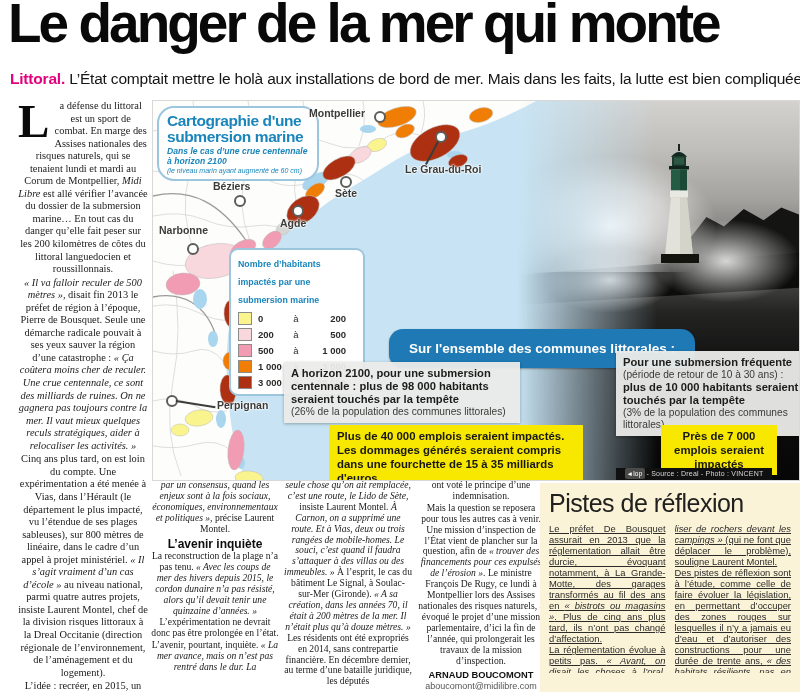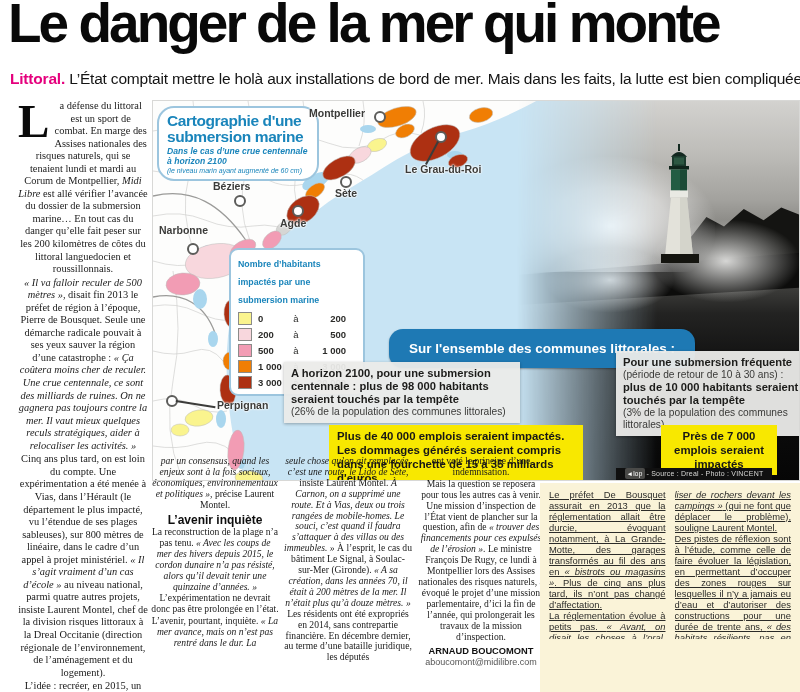--- a/index.html
+++ b/index.html
@@ -9,21 +9,21 @@
   .headline{position:absolute;left:8px;top:-10px;width:792px;margin:0;
     font-family:"Liberation Sans",sans-serif;font-weight:bold;font-size:56px;
     letter-spacing:-3px;color:#090909;white-space:nowrap;transform:scaleX(.98);transform-origin:0 0;}
   .standfirst{position:absolute;left:10px;top:70px;width:786px;margin:0;
     font-size:15.5px;letter-spacing:-.2px;color:#141414;white-space:nowrap;}
   .kicker{color:var(--kicker);font-weight:bold;}
   
   .col{position:absolute;font-family:"Liberation Serif",serif;text-align:justify;overflow:hidden;}
   .col p{margin:0 0 1px 0;text-align:center;}
   .col1{left:18px;top:100px;width:130px;height:592px;font-size:10.4px;line-height:12.55px;}
-  .colb{top:456px;height:210px;font-size:9.6px;line-height:10.9px;}
+  .colb{top:480px;height:210px;font-size:9.6px;line-height:10.9px;}
   .col2{left:151px;width:128px;}
   .col3{left:284px;width:128px;}
   .col4{left:417px;width:128px;}
   .dropcap{float:left;font-family:"Liberation Serif",serif;font-weight:bold;
     font-size:47px;line-height:38px;padding:2px 4px 0 0;color:#0a0a0a;}
   .subhead{font-family:"Liberation Sans",sans-serif;font-weight:bold;font-size:12px;
     color:#0d0d0d;margin:4px 0 2px 0 !important;text-align:left;}
   .byline{margin-top:4px !important;text-align:right;font-family:"Liberation Sans",sans-serif;}
   .byline .who{font-weight:bold;font-size:9.3px;color:#111;display:block;}
   .byline .mail{font-size:9px;color:#555;display:block;}
@@ -293,19 +293,20 @@
   <section class="col colb col4">
     <p>ont voté le principe d’une indemnisation.</p>
     <p>Mais la question se reposera pour tous les autres cas à venir. Une mission d’inspection de l’État vient de plancher sur la question, afin de <i>« trouver des financements pour ces expulsés de l’érosion »</i>. Le ministre François De Rugy, ce lundi à Montpellier lors des Assises nationales des risques naturels, a évoqué le projet d’une mission parlementaire, d’ici la fin de l’année, qui prolongerait les travaux de la mission d’inspection.</p>
     <p class="byline">
       <span class="who">ARNAUD BOUCOMONT</span>
       <span class="mail">aboucomont@midilibre.com</span>
     </p>
   </section>
 
   <aside class="pistes">
+    <h2>Pistes de réflexion</h2>
     <div class="pcols">
       <div class="pcol">Le préfet De Bousquet assurait en 2013 que la réglementation allait être durcie, évoquant notamment, à La Grande-Motte, des garages transformés au fil des ans en <i>« bistrots ou magasins »</i>. Plus de cinq ans plus tard, ils n’ont pas changé d’affectation.<br>La réglementation évolue à petits pas. <i>« Avant, on disait les choses à l’oral, maintenant on les met par écrit, comme le fait de ne pas uti-</i></div>
       <div class="pcol"><i>liser de rochers devant les campings »</i> (qui ne font que déplacer le problème), souligne Laurent Montel.<br>Des pistes de réflexion sont à l’étude, comme celle de faire évoluer la législation, en permettant d’occuper des zones rouges sur lesquelles il n’y a jamais eu d’eau et d’autoriser des constructions pour une durée de trente ans, <i>« des habitats résilients, pas en dur, que l’on pourrait démonter »</i>.</div>
     </div>
   </aside>
 
 </div>
 
 </body></html>

